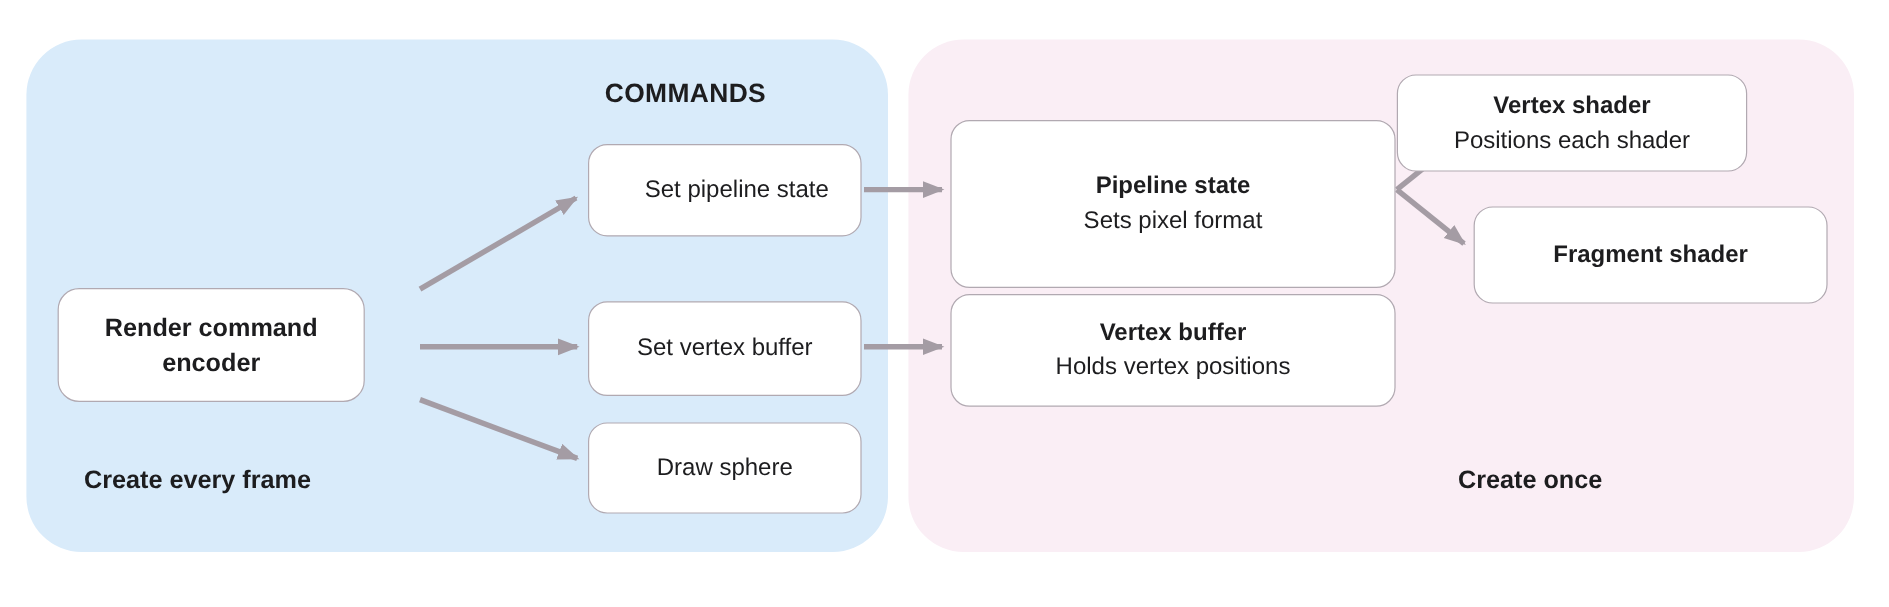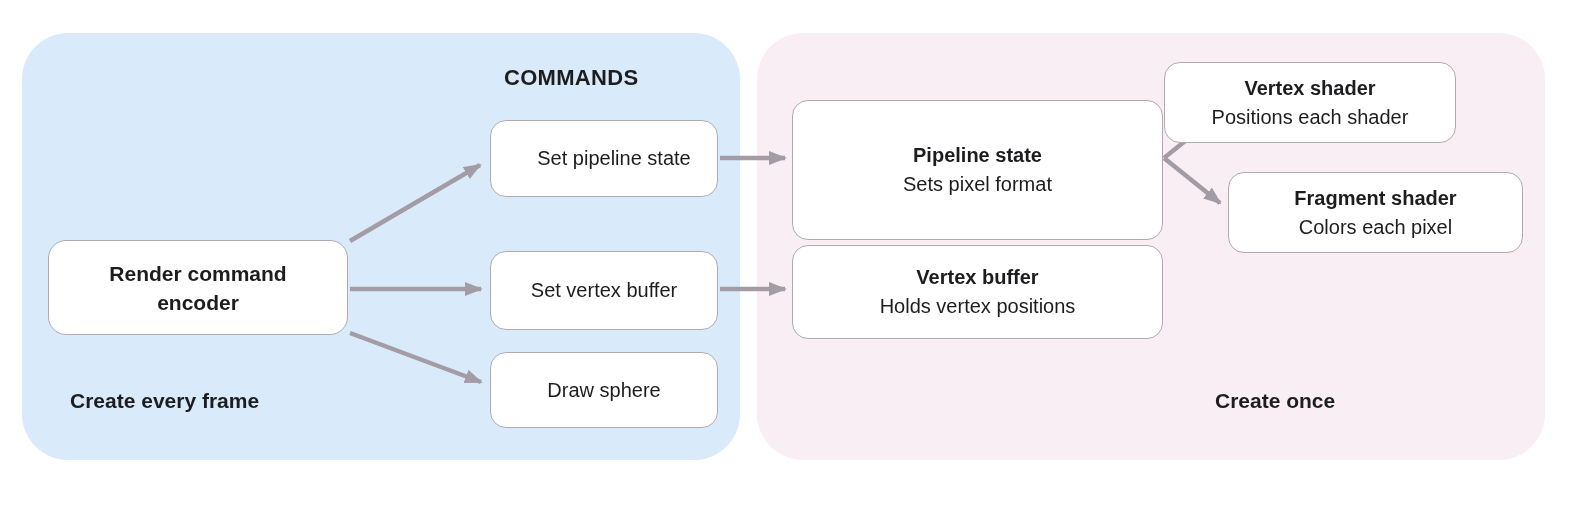--- a/index.html
+++ b/index.html
@@ -33,21 +33,21 @@
     align-items: center;
     justify-content: center;
     text-align: center;
     font-size: 20px;
     line-height: 29px;
     box-sizing: border-box;
     z-index: 2;
   }
   .node .title { font-weight: bold; }
 
-  .node-encoder   { left: 48px;   top: 240px; width: 300px; height: 95px; border-radius: 18px; font-weight: bold; font-size: 21px; }
+  .node-encoder   { left: 48px;   top: 240px; width: 256px; height: 95px; border-radius: 18px; font-weight: bold; font-size: 21px; }
   .node-cmd1      { left: 490px;  top: 120px; width: 228px; height: 77px; padding-left: 20px; }
   .node-cmd2      { left: 490px;  top: 251px; width: 228px; height: 79px; text-align: center; }
   .node-cmd3      { left: 490px;  top: 352px; width: 228px; height: 76px; }
   .node-pipeline  { left: 792px;  top: 100px; width: 371px; height: 140px; }
   .node-vbuffer   { left: 792px;  top: 245px; width: 371px; height: 94px; }
   .node-vshader   { left: 1164px; top: 62px;  width: 292px; height: 81px; }
   .node-fshader   { left: 1228px; top: 172px; width: 295px; height: 81px; }
 
   .caption {
     position: absolute;
@@ -128,16 +128,15 @@
     <span>Holds vertex positions</span>
   </div>
 
   <div class="node node-vshader">
     <span class="title">Vertex shader</span>
     <span>Positions each shader</span>
   </div>
 
   <div class="node node-fshader">
     <span class="title">Fragment shader</span>
-    <span>Colors each pixel</span>
   </div>
 
 </div>
 
 </body></html>

